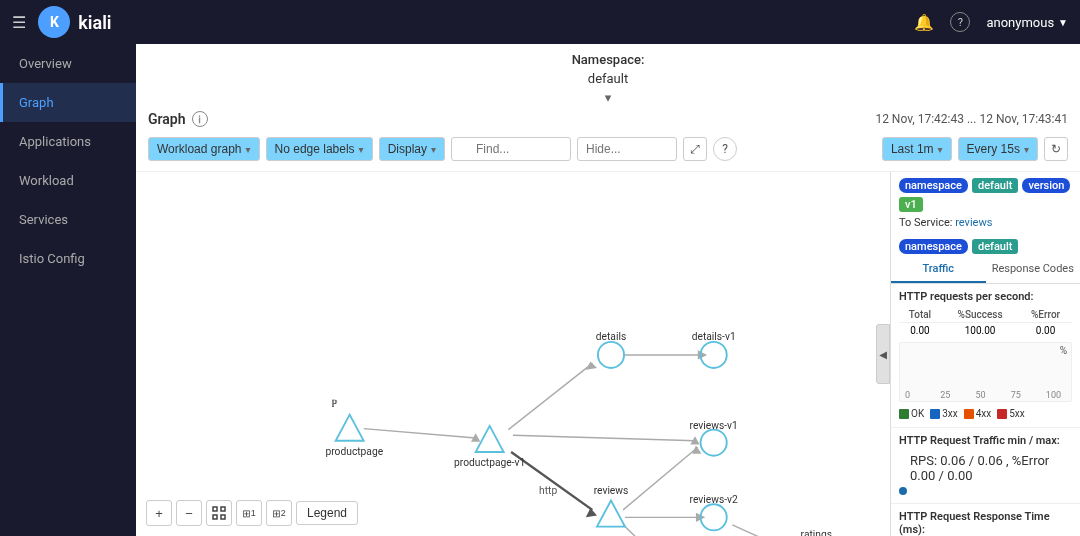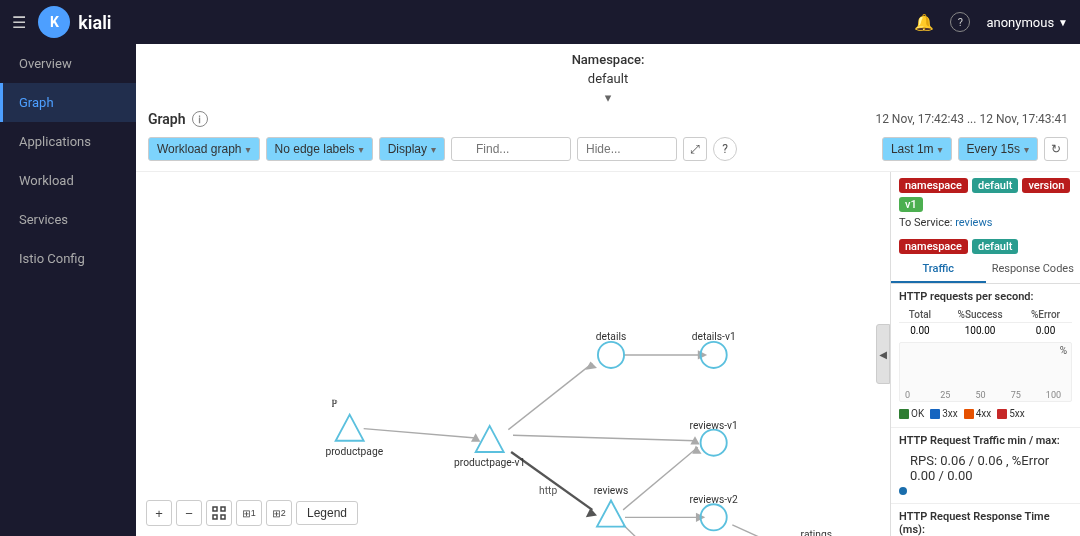--- a/index.html
+++ b/index.html
@@ -148,21 +148,21 @@
       font-size: 10px;
       color: #555;
       writing-mode: vertical-rl;
     }
 
     
     .tag-row { display: flex; gap: 4px; flex-wrap: wrap; padding: 6px 8px 2px 8px; }
     .tag {
       padding: 1px 6px; border-radius: 3px; font-size: 11px; font-weight: 500;
     }
-    .tag-blue { background: #b91c1c; color: #fff; }
+    .tag-blue { background: #1d4ed8; color: #fff; border-radius: 7px; }
     .tag-teal { background: #2a9d8f; color: #fff; }
     .tag-green { background: #4caf50; color: #fff; }
     .to-service { padding: 2px 8px 4px 8px; font-size: 11px; color: #333; }
     .to-service a { color: #1a6dac; text-decoration: none; }
 
     
     .traffic-tabs { display: flex; border-bottom: 1px solid #ddd; }
     .traffic-tab {
       flex: 1; text-align: center; padding: 6px 4px; font-size: 11px; cursor: pointer; color: #555; border-bottom: 2px solid transparent;
     }

